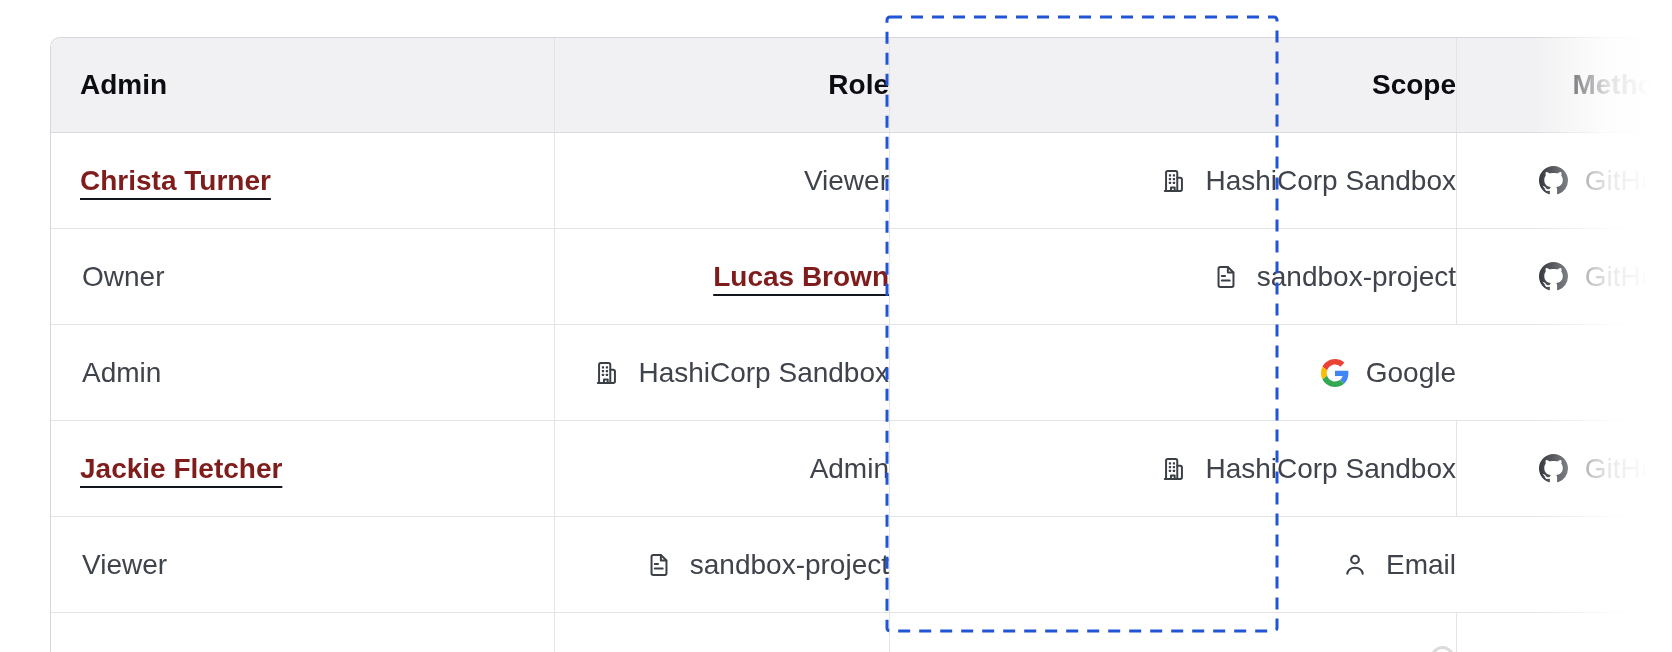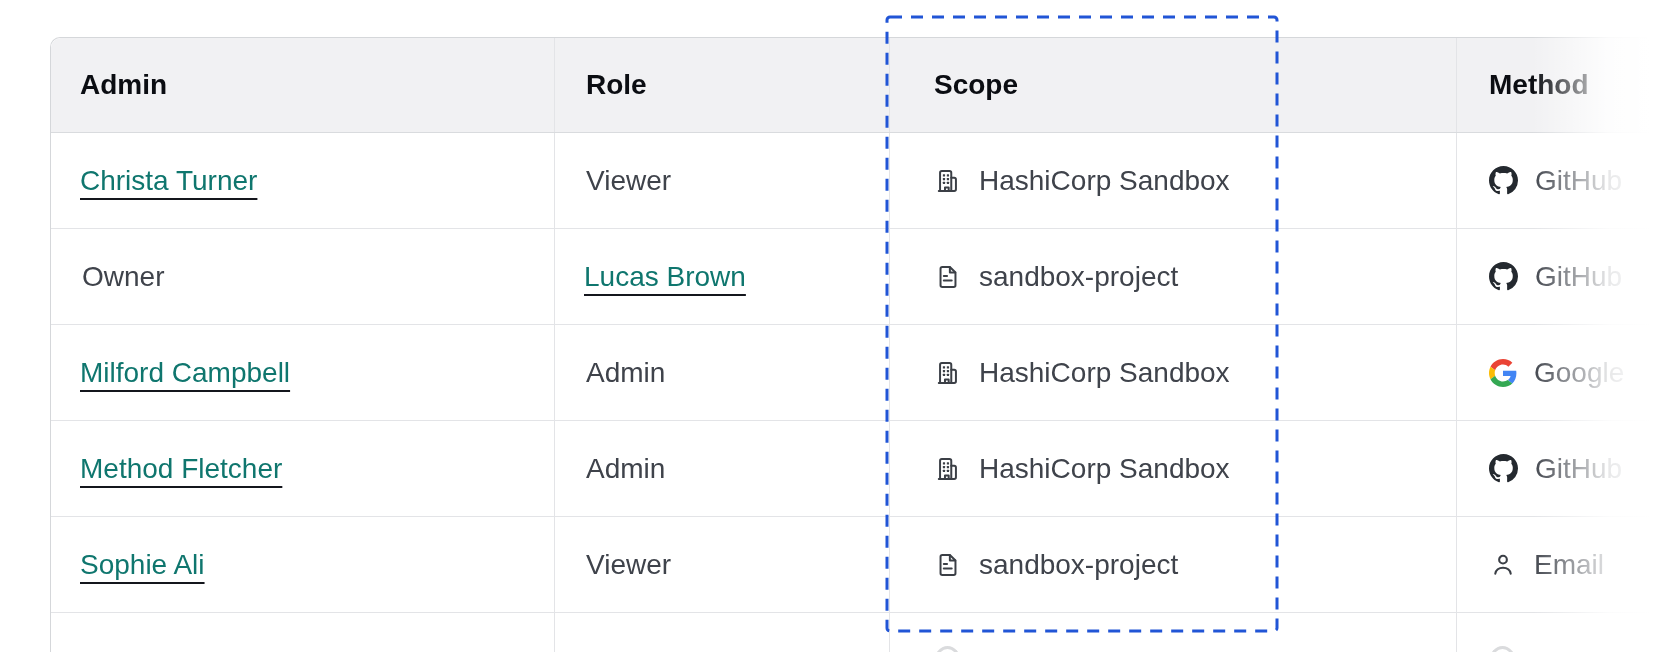--- a/index.html
+++ b/index.html
@@ -44,33 +44,33 @@
   }
   .cell {
     display: flex;
     align-items: center;
     white-space: nowrap;
     overflow: visible;
     font-size: 28px;
     color: #3f434b;
     column-gap: 17px;
   }
-  .cell + .cell { border-left: 1px solid #e3e4e7; }
+  .cell + .cell { border-left: 1px solid #e3e4e7; justify-content: flex-end; }
   .header-row .cell {
     font-weight: 700;
     color: #0b0d12;
   }
   .c-name   { padding-left: 29px; }
   .c-role   { padding-left: 31px; }
   .c-scope  { padding-left: 44px; }
   .c-method { padding-left: 32px; }
 
   .name-link {
-    color: #0f766e;
-    font-weight: 400;
+    color: #7f1d1d;
+    font-weight: 700;
     text-decoration: underline;
     text-decoration-thickness: 2px;
     text-underline-offset: 8px;
     text-decoration-color: #14161d;
     cursor: pointer;
   }
   .cell-icon { flex: 0 0 auto; display: block; }
 
   
   .partial-row .cell { align-items: flex-start; padding-top: 33px; }
@@ -165,23 +165,20 @@
     </div>
     <div class="cell c-method">
       <svg class="cell-icon" width="29" height="29" viewBox="0 0 16 16" fill="#24292f">
         <path d="M8 0C3.58 0 0 3.58 0 8c0 3.54 2.29 6.53 5.47 7.59.4.07.55-.17.55-.38 0-.19-.01-.82-.01-1.49-2.01.37-2.53-.49-2.69-.94-.09-.23-.48-.94-.82-1.13-.28-.15-.68-.52-.01-.53.63-.01 1.08.58 1.23.82.72 1.21 1.87.87 2.33.66.07-.52.28-.87.51-1.07-1.78-.2-3.64-.89-3.64-3.95 0-.87.31-1.59.82-2.15-.08-.2-.36-1.02.08-2.12 0 0 .67-.21 2.2.82.64-.18 1.32-.27 2-.27s1.36.09 2 .27c1.53-1.04 2.2-.82 2.2-.82.44 1.1.16 1.92.08 2.12.51.56.82 1.27.82 2.15 0 3.07-1.87 3.75-3.65 3.95.29.25.54.73.54 1.48 0 1.07-.01 1.93-.01 2.2 0 .21.15.46.55.38A8.01 8.01 0 0 0 16 8c0-4.42-3.58-8-8-8z"></path>
       </svg>
       <span>GitHub</span>
     </div>
   </div>
 
   <div class="grid-row body-row">
-    <div class="cell c-name">
-      <a class="name-link">Milford Campbell</a>
-    </div>
     <div class="cell c-role">
       <span>Admin</span>
     </div>
     <div class="cell c-scope">
       <svg class="cell-icon" width="28" height="28" viewBox="0 0 24 24" fill="none" stroke="#3b3f46" stroke-width="1.7" stroke-linejoin="round" stroke-linecap="round">
         <path d="M5.2 20.6V5c0-.85.65-1.5 1.5-1.5h6.6c.85 0 1.5.65 1.5 1.5v15.6"></path>
         <path d="M14.8 9.3h2.5c.85 0 1.5.65 1.5 1.5v8.3c0 .85-.65 1.5-1.5 1.5H4.1"></path>
         <path d="M9.4 20.4v-2.9h3.2v2.9"></path>
         <g fill="#3b3f46" stroke="none">
           <rect x="7.6" y="6.3" width="1.9" height="1.9" rx="0.3"></rect>
@@ -200,21 +197,21 @@
         <path fill="#4285F4" d="M46.98 24.55c0-1.57-.15-3.09-.38-4.55H24v9.02h12.94c-.58 2.96-2.26 5.48-4.78 7.18l7.73 6c4.51-4.18 7.09-10.36 7.09-17.65z"></path>
         <path fill="#FBBC05" d="M10.53 28.59c-.48-1.45-.76-2.99-.76-4.59s.27-3.14.76-4.59l-7.98-6.19C.92 16.46 0 20.12 0 24c0 3.88.92 7.54 2.56 10.78l7.97-6.19z"></path>
         <path fill="#34A853" d="M24 48c6.48 0 11.93-2.13 15.89-5.81l-7.73-6c-2.15 1.45-4.92 2.3-8.16 2.3-6.26 0-11.57-4.22-13.47-9.91l-7.98 6.19C6.51 42.62 14.62 48 24 48z"></path>
       </svg>
       <span>Google</span>
     </div>
   </div>
 
   <div class="grid-row body-row">
     <div class="cell c-name">
-      <a class="name-link">Method Fletcher</a>
+      <a class="name-link">Jackie Fletcher</a>
     </div>
     <div class="cell c-role">
       <span>Admin</span>
     </div>
     <div class="cell c-scope">
       <svg class="cell-icon" width="28" height="28" viewBox="0 0 24 24" fill="none" stroke="#3b3f46" stroke-width="1.7" stroke-linejoin="round" stroke-linecap="round">
         <path d="M5.2 20.6V5c0-.85.65-1.5 1.5-1.5h6.6c.85 0 1.5.65 1.5 1.5v15.6"></path>
         <path d="M14.8 9.3h2.5c.85 0 1.5.65 1.5 1.5v8.3c0 .85-.65 1.5-1.5 1.5H4.1"></path>
         <path d="M9.4 20.4v-2.9h3.2v2.9"></path>
         <g fill="#3b3f46" stroke="none">
@@ -230,23 +227,20 @@
     </div>
     <div class="cell c-method">
       <svg class="cell-icon" width="29" height="29" viewBox="0 0 16 16" fill="#24292f">
         <path d="M8 0C3.58 0 0 3.58 0 8c0 3.54 2.29 6.53 5.47 7.59.4.07.55-.17.55-.38 0-.19-.01-.82-.01-1.49-2.01.37-2.53-.49-2.69-.94-.09-.23-.48-.94-.82-1.13-.28-.15-.68-.52-.01-.53.63-.01 1.08.58 1.23.82.72 1.21 1.87.87 2.33.66.07-.52.28-.87.51-1.07-1.78-.2-3.64-.89-3.64-3.95 0-.87.31-1.59.82-2.15-.08-.2-.36-1.02.08-2.12 0 0 .67-.21 2.2.82.64-.18 1.32-.27 2-.27s1.36.09 2 .27c1.53-1.04 2.2-.82 2.2-.82.44 1.1.16 1.92.08 2.12.51.56.82 1.27.82 2.15 0 3.07-1.87 3.75-3.65 3.95.29.25.54.73.54 1.48 0 1.07-.01 1.93-.01 2.2 0 .21.15.46.55.38A8.01 8.01 0 0 0 16 8c0-4.42-3.58-8-8-8z"></path>
       </svg>
       <span>GitHub</span>
     </div>
   </div>
 
   <div class="grid-row body-row">
-    <div class="cell c-name">
-      <a class="name-link">Sophie Ali</a>
-    </div>
     <div class="cell c-role">
       <span>Viewer</span>
     </div>
     <div class="cell c-scope">
       <svg class="cell-icon" width="28" height="28" viewBox="0 0 24 24" fill="none" stroke="#3b3f46" stroke-width="1.7" stroke-linejoin="round" stroke-linecap="round">
         <path d="M13.6 3.4H7.1c-.85 0-1.5.65-1.5 1.5v14.2c0 .85.65 1.5 1.5 1.5h9.8c.85 0 1.5-.65 1.5-1.5V8.2l-4.8-4.8z"></path>
         <path d="M13.6 3.6v4.6h4.6"></path>
         <path d="M8.4 11.1h2.8M8.4 14.9h6.8"></path>
       </svg>
       <span>sandbox-project</span>

